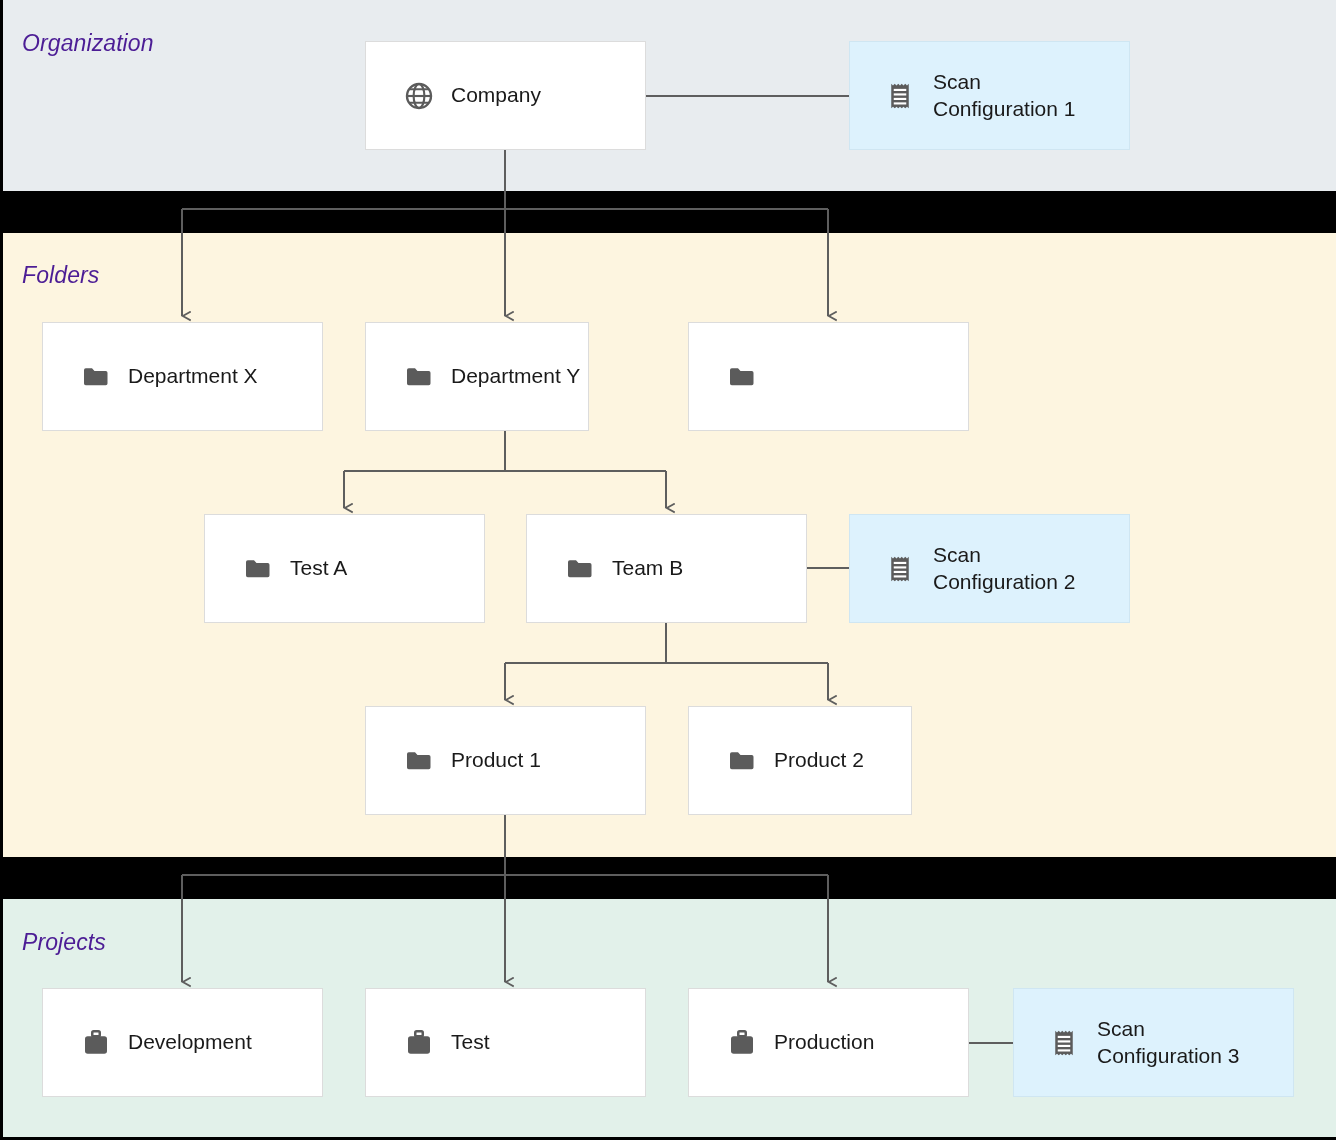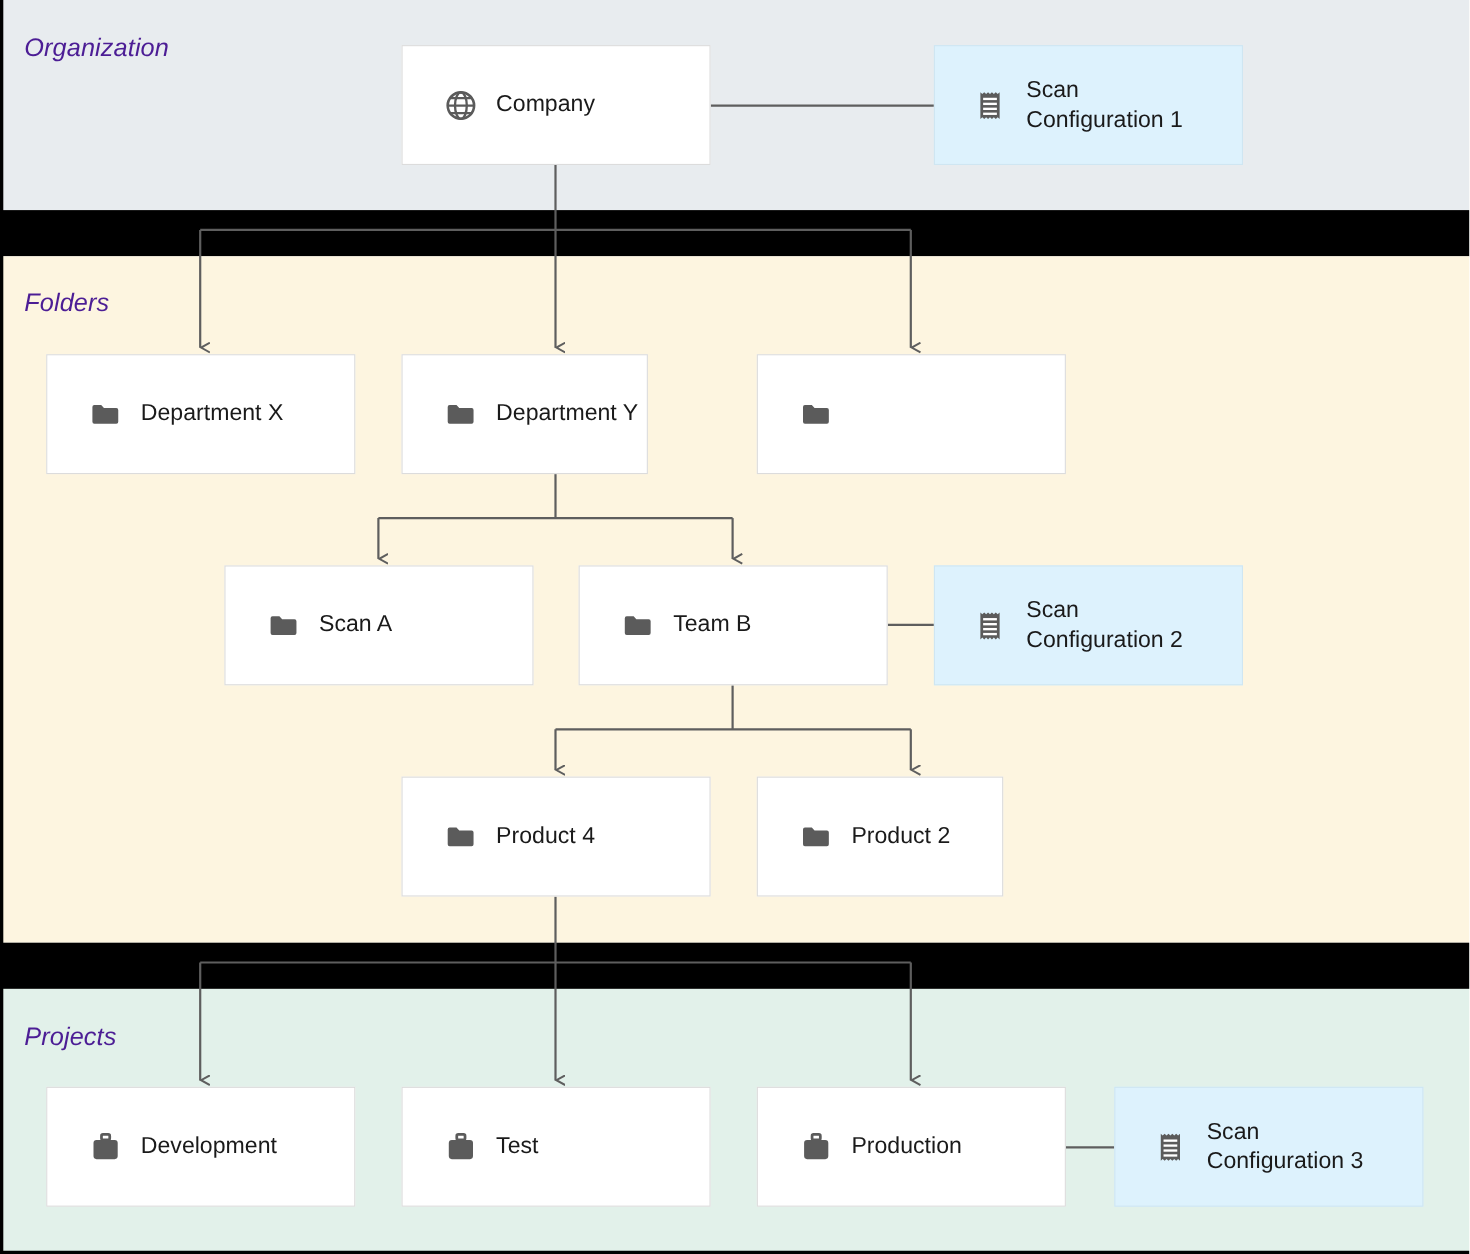--- a/index.html
+++ b/index.html
@@ -134,21 +134,21 @@
       </div>
       <div class="node" style="left: 688px; top: 322px; width: 281px; height: 109px;">
         <svg viewBox="0 0 24 24" class="node-icon">
           <path d="M2.4 6.4a1.4 1.4 0 0 1 1.4-1.4h5.0l2.0 2.2h9.0a1.4 1.4 0 0 1 1.4 1.4v8.6a1.4 1.4 0 0 1-1.4 1.4H3.8a1.4 1.4 0 0 1-1.4-1.4z" fill="#5b5b5b"></path>
         </svg>
       </div>
       <div class="node" style="left: 204px; top: 514px; width: 281px; height: 109px;">
         <svg viewBox="0 0 24 24" class="node-icon">
           <path d="M2.4 6.4a1.4 1.4 0 0 1 1.4-1.4h5.0l2.0 2.2h9.0a1.4 1.4 0 0 1 1.4 1.4v8.6a1.4 1.4 0 0 1-1.4 1.4H3.8a1.4 1.4 0 0 1-1.4-1.4z" fill="#5b5b5b"></path>
         </svg>
-        <span class="node-label">Scan A</span>
+        <span class="node-label">Test A</span>
       </div>
       <div class="node" style="left: 526px; top: 514px; width: 281px; height: 109px;">
         <svg viewBox="0 0 24 24" class="node-icon">
           <path d="M2.4 6.4a1.4 1.4 0 0 1 1.4-1.4h5.0l2.0 2.2h9.0a1.4 1.4 0 0 1 1.4 1.4v8.6a1.4 1.4 0 0 1-1.4 1.4H3.8a1.4 1.4 0 0 1-1.4-1.4z" fill="#5b5b5b"></path>
         </svg>
         <span class="node-label">Team B</span>
       </div>
       <div class="node config" style="left: 849px; top: 514px; width: 281px; height: 109px;">
         <svg viewBox="0 0 24 24" class="node-icon">
           <path d="M4.2 2.2 L5.6 3.5 L7.0 2.2 L8.4 3.5 L9.8 2.2 L11.2 3.5 L12.6 2.2 L14.0 3.5 L15.4 2.2 L16.8 3.5 L18.2 2.2 L18.2 21.8 L16.8 20.5 L15.4 21.8 L14.0 20.5 L12.6 21.8 L11.2 20.5 L9.8 21.8 L8.4 20.5 L7.0 21.8 L5.6 20.5 L4.2 21.8 Z" fill="#5b5b5b"></path>
@@ -157,21 +157,21 @@
           <rect x="6.2" y="13.5" width="10.0" height="1.7" fill="#ffffff"></rect>
           <rect x="6.2" y="17.1" width="10.0" height="1.7" fill="#ffffff"></rect>
         </svg>
         <span class="node-label">Scan
 Configuration 2</span>
       </div>
       <div class="node" style="left: 365px; top: 706px; width: 281px; height: 109px;">
         <svg viewBox="0 0 24 24" class="node-icon">
           <path d="M2.4 6.4a1.4 1.4 0 0 1 1.4-1.4h5.0l2.0 2.2h9.0a1.4 1.4 0 0 1 1.4 1.4v8.6a1.4 1.4 0 0 1-1.4 1.4H3.8a1.4 1.4 0 0 1-1.4-1.4z" fill="#5b5b5b"></path>
         </svg>
-        <span class="node-label">Product 4</span>
+        <span class="node-label">Product 1</span>
       </div>
       <div class="node" style="left: 688px; top: 706px; width: 224px; height: 109px;">
         <svg viewBox="0 0 24 24" class="node-icon">
           <path d="M2.4 6.4a1.4 1.4 0 0 1 1.4-1.4h5.0l2.0 2.2h9.0a1.4 1.4 0 0 1 1.4 1.4v8.6a1.4 1.4 0 0 1-1.4 1.4H3.8a1.4 1.4 0 0 1-1.4-1.4z" fill="#5b5b5b"></path>
         </svg>
         <span class="node-label">Product 2</span>
       </div>
       <div class="node" style="left: 42px; top: 988px; width: 281px; height: 109px;">
         <svg viewBox="0 0 24 24" class="node-icon">
           <rect x="9.0" y="2.6" width="6.0" height="4.0" rx="1.1" fill="none" stroke="#5b5b5b" stroke-width="2"></rect>

